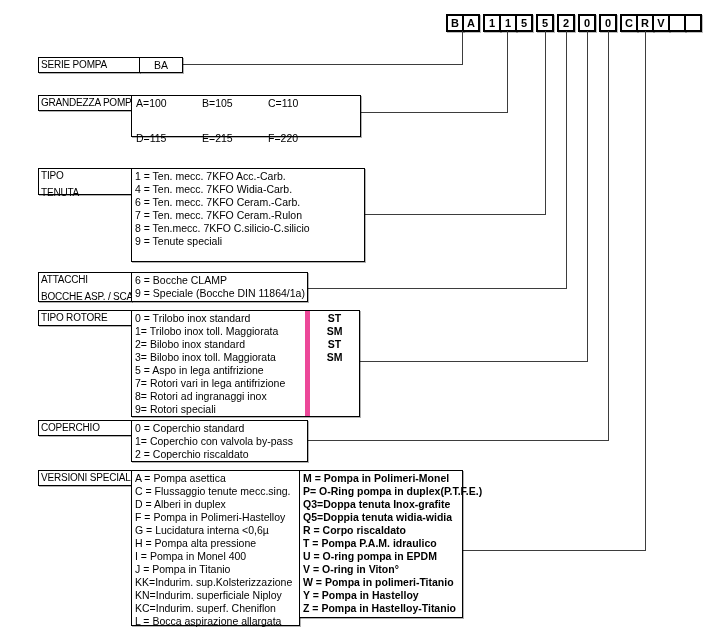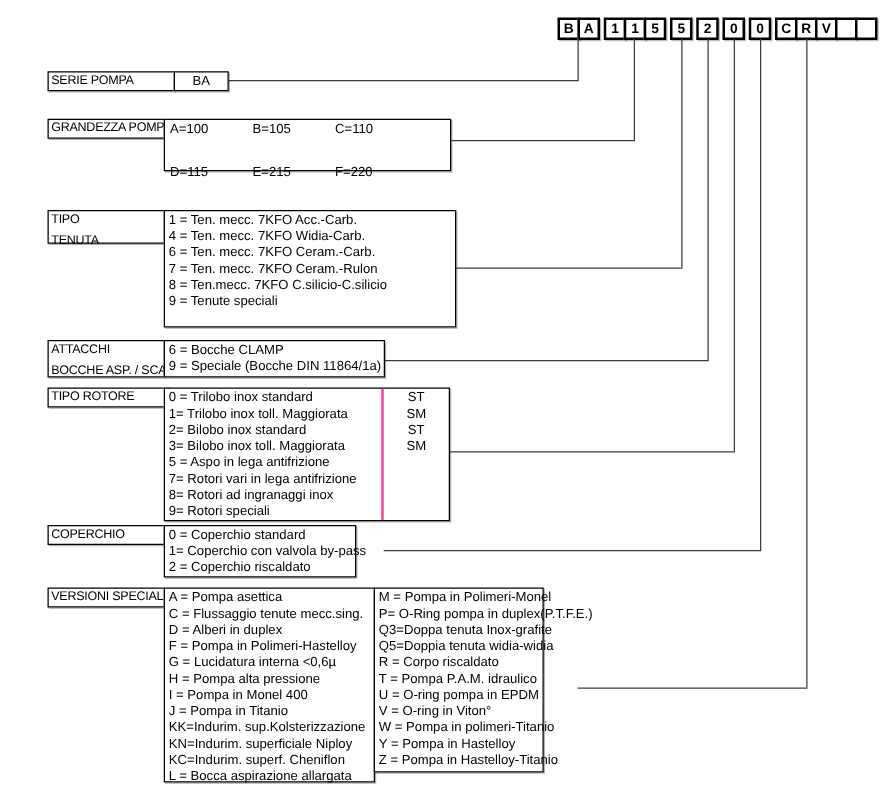--- a/index.html
+++ b/index.html
@@ -33,21 +33,21 @@
   }
   .opt-col{padding:1px 0 0 3px;}
   .opt-row{font-size:10.5px;line-height:13px;min-height:13px;white-space:nowrap;}
   .value-box{display:flex;align-items:center;justify-content:center;font-size:10.5px;text-align:center;}
   
   .entry-wrap{display:flex;flex-wrap:wrap;padding:1px 0 0 4px;gap:22px;}
   .entry{width:44px;font-size:10.5px;line-height:13px;white-space:nowrap;}
   
   .rotore-flex{display:flex;height:100%;}
   .rotore-opts{flex:1 1 auto;padding:1px 0 0 3px;}
-  .rotore-tags{width:54px;border-left:2px solid #ec4899;padding-top:1px;text-align:center;}
+  .rotore-tags{width:54px;border-left:5px solid #ec4899;padding-top:1px;text-align:center;font-weight:bold;}
   .tag-row{font-size:10.5px;line-height:13px;min-height:13px;}
 </style>
 </head>
 <body>
 
 <div id="canvas">
 
   <div class="code-group" style="left:446px;">
       <div class="code-cell">B</div>
       <div class="code-cell">A</div>
@@ -176,21 +176,21 @@
           <div class="tag-row"></div>
           <div class="tag-row"></div>
           <div class="tag-row"></div>
         </div>
     </div>
   </div>
 
   <div class="box" style="left:38px;top:420px;width:94px;height:16px;">
     <div class="label-text">COPERCHIO</div>
   </div>
-  <div class="box" style="left:131px;top:420px;width:154px;height:42px;">
+  <div class="box" style="left:131px;top:420px;width:177px;height:42px;">
     <div class="opt-col">
         <div class="opt-row">0 = Coperchio standard</div>
         <div class="opt-row">1= Coperchio con valvola by-pass</div>
         <div class="opt-row">2 = Coperchio riscaldato</div>
       </div>
   </div>
 
   <div class="box" style="left:38px;top:470px;width:94px;height:16px;">
     <div class="label-text">VERSIONI SPECIALI</div>
   </div>
@@ -203,21 +203,21 @@
         <div class="opt-row">G = Lucidatura interna &lt;0,6µ</div>
         <div class="opt-row">H = Pompa alta pressione</div>
         <div class="opt-row">I = Pompa in Monel 400</div>
         <div class="opt-row">J = Pompa in Titanio</div>
         <div class="opt-row">KK=Indurim. sup.Kolsterizzazione</div>
         <div class="opt-row">KN=Indurim. superficiale Niploy</div>
         <div class="opt-row">KC=Indurim. superf. Cheniflon</div>
         <div class="opt-row">L = Bocca aspirazione allargata</div>
       </div>
   </div>
-  <div class="box" style="left:299px;top:470px;width:136px;height:148px;">
+  <div class="box" style="left:299px;top:470px;width:164px;height:148px;font-weight:bold;">
     <div class="opt-col">
         <div class="opt-row">M = Pompa in Polimeri-Monel</div>
         <div class="opt-row">P= O-Ring pompa in duplex(P.T.F.E.)</div>
         <div class="opt-row">Q3=Doppa tenuta Inox-grafite</div>
         <div class="opt-row">Q5=Doppia tenuta widia-widia</div>
         <div class="opt-row">R = Corpo riscaldato</div>
         <div class="opt-row">T = Pompa P.A.M. idraulico</div>
         <div class="opt-row">U = O-ring pompa in EPDM</div>
         <div class="opt-row">V = O-ring in Viton°</div>
         <div class="opt-row">W = Pompa in polimeri-Titanio</div>

